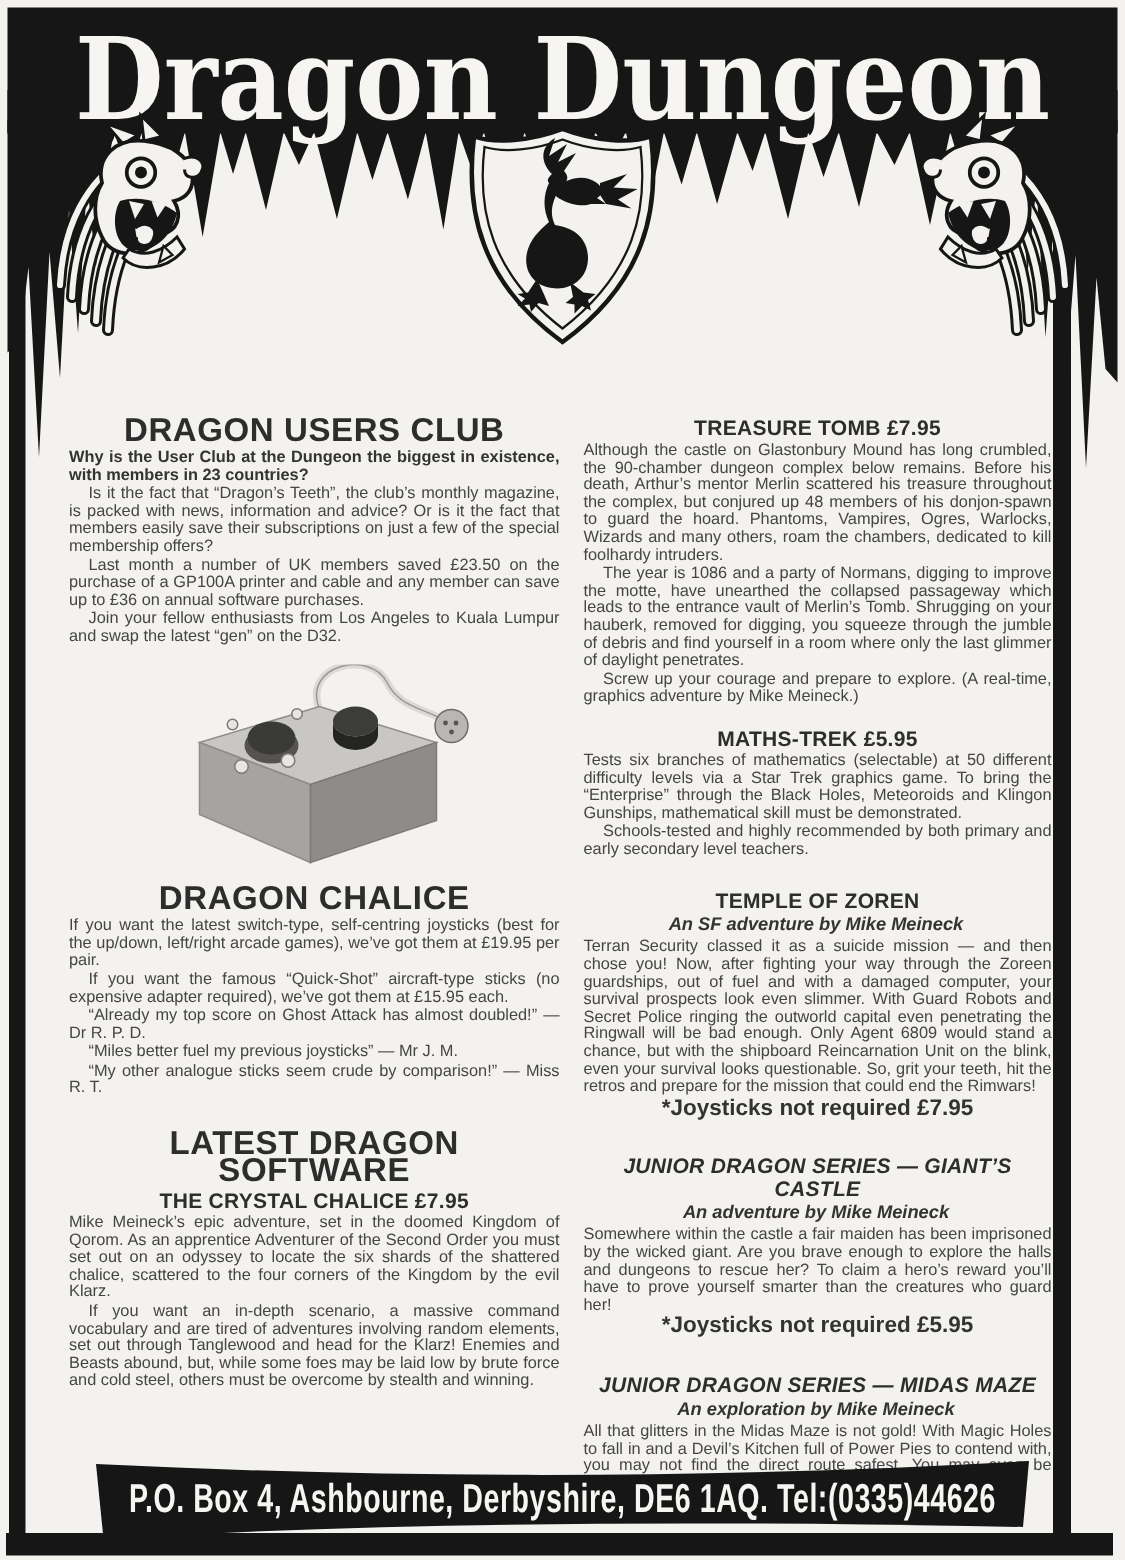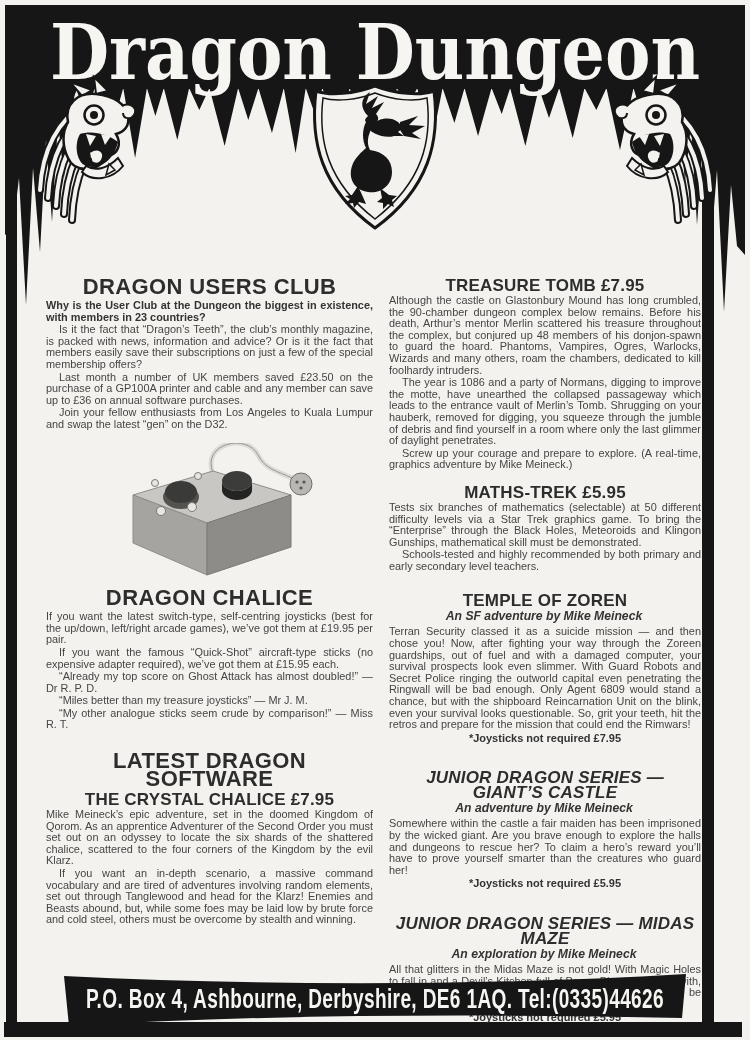--- a/index.html
+++ b/index.html
@@ -13,28 +13,28 @@
   .frame { position:absolute; background:var(--ink); }
   #frame-left  { left:6px;  top:70px;  width:11px; height:960px; }
   #frame-right { left:702px; top:70px; width:12px; height:960px; }
   #frame-bottom{ left:4px;  top:1022px; width:738px; height:15px; }
   #header-art { position:absolute; left:0; top:0; }
   .col { position:absolute; top:278px; text-align:justify; font-size:10.9px; line-height:11.6px; }
   #col-left  { left:46px;  width:327px; }
   #col-right { left:389px; width:312px; }
   .h2 { font-size:22px; line-height:18px; font-weight:bold; text-align:center;
         color:#2d2d2d; letter-spacing:.4px; margin:0 0 4px 0; }
-  .h3 { font-size:17px; line-height:15px; font-weight:bold; text-align:center;
+  .h3 { font-size:14px; line-height:15px; font-weight:bold; text-align:center;
         color:#2d2d2d; letter-spacing:.2px; margin:0 0 2px 0; }
   .sub { font-size:12.2px; line-height:13px; font-weight:bold; font-style:italic;
          text-align:center; color:#333; margin:0 2px 3px 0; }
   .p   { margin:1px 0 0 0; }
   .ind { text-indent:13px; }
   .lead{ font-weight:bold; color:#333; }
-  .note{ font-size:11px; font-weight:bold; color:#333; text-align:center; margin:2px 0 0 0; }
+  .note{ font-size:15px; font-weight:bold; color:#333; text-align:center; margin:2px 0 0 0; }
   .gap26 { margin-top:26px;font-style:italic; }
   .gap22 { margin-top:21px; }
   .gap14 { margin-top:14px; }
   #joystick-wrap { width:230px; margin:12px auto 4px auto; }
   #footer-banner { position:absolute; left:61px; top:972px; }
   svg text.title-text  { font-family:"DejaVu Serif", serif; font-weight:bold; }
   svg text.banner-text { font-family:"Liberation Sans", sans-serif; font-weight:bold; letter-spacing:0.5px; }
   .ink { fill:var(--ink); }
   .paperfill { fill:var(--paper); }
 </style>
@@ -122,21 +122,21 @@
       <circle cx="202" cy="39" r="1.6" fill="#555"></circle>
         <circle cx="209" cy="39" r="1.6" fill="#555"></circle>
       <circle cx="206" cy="45" r="1.6" fill="#555"></circle>
     </svg>
   </div>
 
   <div class="h2">DRAGON CHALICE</div>
   <div class="p">If you want the latest switch-type, self-centring joysticks (best for the up/down, left/right arcade games), we’ve got them at £19.95 per pair.</div>
   <div class="p ind">If you want the famous “Quick-Shot” aircraft-type sticks (no expensive adapter required), we’ve got them at £15.95 each.</div>
   <div class="p ind">“Already my top score on Ghost Attack has almost doubled!” — Dr R. P. D.</div>
-  <div class="p ind">“Miles better than my treasure joysticks” — Mr J. M.</div>
+  <div class="p ind">“Miles better fuel my previous joysticks” — Mr J. M.</div>
   <div class="p ind">“My other analogue sticks seem crude by comparison!” — Miss R. T.</div>
 
   <div class="h2 gap22">LATEST DRAGON SOFTWARE</div>
   <div class="h3">THE CRYSTAL CHALICE £7.95</div>
   <div class="p">Mike Meineck’s epic adventure, set in the doomed Kingdom of Qorom. As an apprentice Adventurer of the Second Order you must set out on an odyssey to locate the six shards of the shattered chalice, scattered to the four corners of the Kingdom by the evil Klarz.</div>
   <div class="p ind">If you want an in-depth scenario, a massive command vocabulary and are tired of adventures involving random elements, set out through Tanglewood and head for the Klarz! Enemies and Beasts abound, but, while some foes may be laid low by brute force and cold steel, others must be overcome by stealth and winning.</div>
 </div>
 
 <div id="col-right" class="col">
   <div class="h3">TREASURE TOMB £7.95</div>

